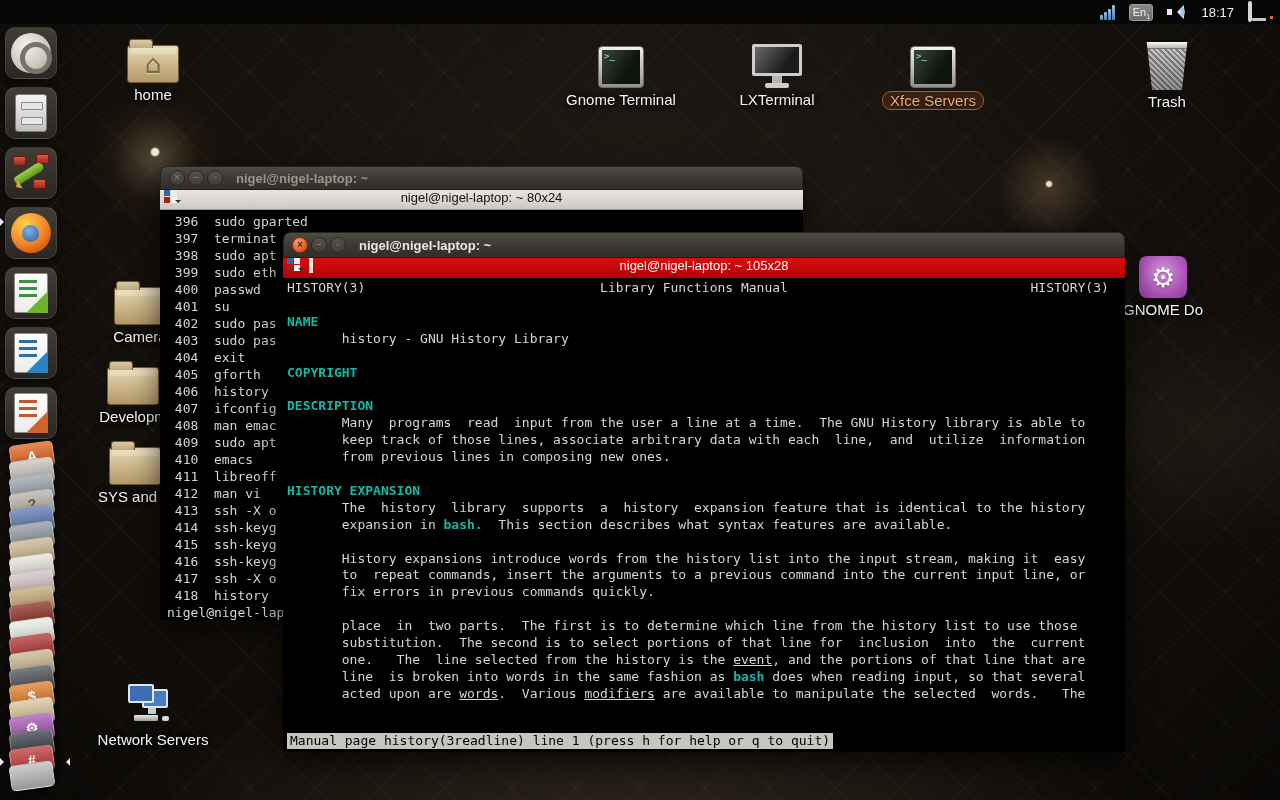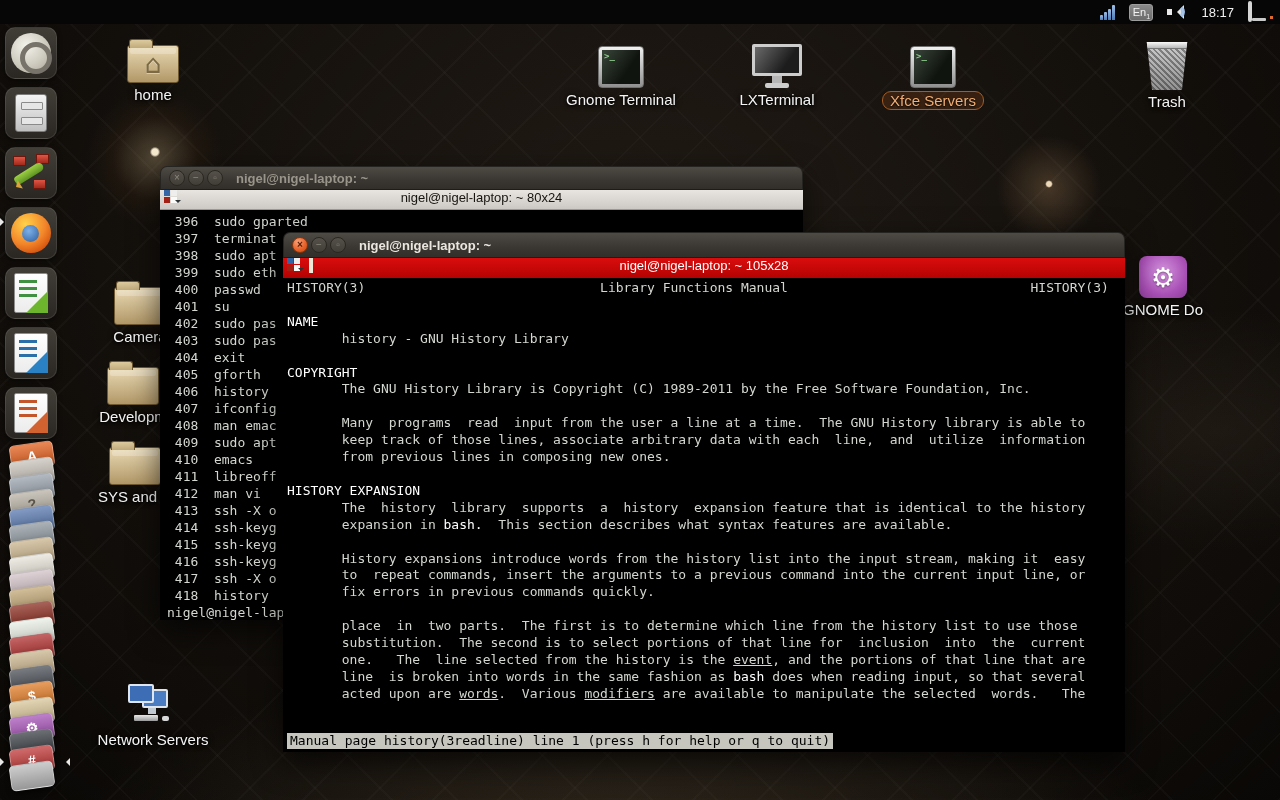--- a/index.html
+++ b/index.html
@@ -120,21 +120,21 @@
   .tabbar.red { background:linear-gradient(#d90d0d,#b40202); color:#fff; }
   .tablabel { position:absolute; left:0; right:0; text-align:center; }
   .wgrid { position:relative; width:13px; height:13px; flex:0 0 13px; }
   .wgrid i { position:absolute; width:6px; height:6px; }
   .wgrid .c1 { left:0; top:0; background:#3465a4; } .wgrid .c2 { right:0; top:0; background:#eeeeec; }
   .wgrid .c3 { left:0; bottom:0; background:#a22014; } .wgrid .c4 { right:0; bottom:0; background:#fbfbfa; }
   .wgrid .drp { position:absolute; right:-4px; bottom:-3px; width:0; height:0; border:3px solid transparent; border-top-color:#2e3436; }
   .tab-cursor { width:4px; height:15px; background:#efe9d7; margin-left:9px; }
   .termbody { background:#000; font-family:"DejaVu Sans Mono", monospace; font-size:13px; color:#d3d7cf; overflow:hidden; position:relative; }
   .termbody .tl { white-space:pre; }
-  .b { color:#ffffff; font-weight:normal; }
+  .b { color:#14b8a6; font-weight:bold; }
   .u { text-decoration:underline; }
   #bg-term-body { height:410px; line-height:17px; padding:3px 0 0 7px; }
   #fg-term-body { height:474px; line-height:16.9px; padding:2px 0 2px 4px; }
   .status-line { position:absolute; left:4px; bottom:3px; background:#c6c6be; color:#000; padding:0 3px; line-height:16px; white-space:pre; }
 </style>
 </head>
 <body>
 
 <div class="screen">
 
@@ -334,22 +334,22 @@
       <span class="tab-cursor"></span>
       <span class="tablabel">nigel@nigel-laptop: ~ 105x28</span>
     </div>
     <div class="termbody" id="fg-term-body">
       <div class="tl"><span>HISTORY(3)                              Library Functions Manual                               HISTORY(3)</span></div>
         <div class="tl"> </div>
         <div class="tl"><span class="b">NAME</span></div>
         <div class="tl"><span>       history - GNU History Library</span></div>
         <div class="tl"> </div>
         <div class="tl"><span class="b">COPYRIGHT</span></div>
-        <div class="tl"><span>       The GNU History Library is Copyright (C) 1989-2011 by the Free Software Foundation, Inc.</span></div>
-        <div class="tl"> </div>
+        <div class="tl"> </div>
+        <div class="tl"><span class="b">DESCRIPTION</span></div>
         <div class="tl"><span>       Many  programs  read  input from the user a line at a time.  The GNU History library is able to</span></div>
         <div class="tl"><span>       keep track of those lines, associate arbitrary data with each  line,  and  utilize  information</span></div>
         <div class="tl"><span>       from previous lines in composing new ones.</span></div>
         <div class="tl"> </div>
         <div class="tl"><span class="b">HISTORY EXPANSION</span></div>
         <div class="tl"><span>       The  history  library  supports  a  history  expansion feature that is identical to the history</span></div>
         <div class="tl"><span>       expansion in </span><span class="b">bash.</span><span>  This section describes what syntax features are available.</span></div>
         <div class="tl"> </div>
         <div class="tl"><span>       History expansions introduce words from the history list into the input stream, making it  easy</span></div>
         <div class="tl"><span>       to  repeat commands, insert the arguments to a previous command into the current input line, or</span></div>

